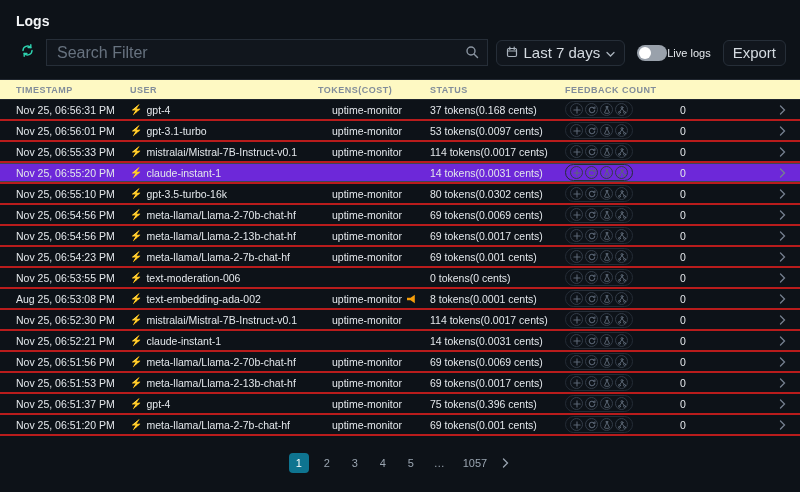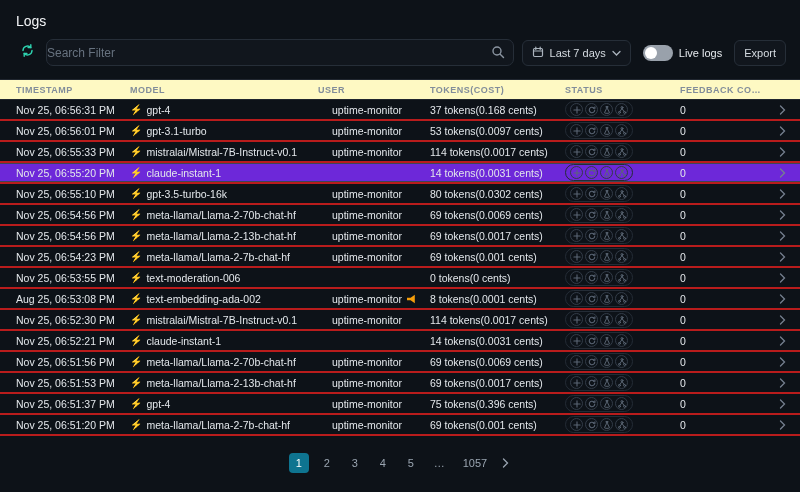--- a/index.html
+++ b/index.html
@@ -5,48 +5,48 @@
   * { box-sizing: border-box; }
   html,body { margin:0; padding:0; }
   body {
     width:800px; height:492px;
     background:#0d1218;
     color:#e6eaee;
     font-family:"Liberation Sans", sans-serif;
     overflow:hidden;
   }
   .page-title {
-    font-size:14px; font-weight:400; color:#f3f5f7;
+    font-size:14px; font-weight:700; color:#f3f5f7;
     padding:13px 16px 10px 16px;
   }
   
   .toolbar {
     display:flex; align-items:center; gap:8px;
     padding:0 14px 0 16px; margin-bottom:13px;
   }
   .icon-btn {
     width:22px; height:22px; display:flex; align-items:center; justify-content:center;
     cursor:pointer; flex:0 0 auto;
   }
   .search-wrap { position:relative; flex:1; }
   .search-wrap input {
     width:100%; height:27px;
-    background:#11161d; border:1px solid #262e38; border-radius:7px;
-    color:#dfe4e9; font-size:12px; padding:0 30px 0 0; outline:none;
+    background:#11161d; border:1px solid #262e38; border-radius:0;
+    color:#dfe4e9; font-size:16px; padding:0 30px 0 10px; outline:none;
     font-family:"Liberation Sans", sans-serif;
   }
   .search-wrap input::placeholder { color:#67727f; }
   .search-icon { position:absolute; right:9px; top:6px; }
   .tool-btn {
     height:26px; display:flex; align-items:center; gap:6px;
     padding:0 9px; background:#11161d;
     border:1px solid #262e38; border-radius:6px;
-    font-size:11px; color:#d5dbe1; cursor:pointer; flex:0 0 auto; white-space:nowrap;
-  }
-  .toggle-group { display:flex; align-items:center; gap:6px; margin:0 4px; flex:0 0 auto; }
+    font-size:15px; color:#d5dbe1; cursor:pointer; flex:0 0 auto; white-space:nowrap;
+  }
+  .toggle-group { display:flex; align-items:center; margin:0 4px; flex:0 0 auto; }
   .toggle {
     width:30px; height:16px; border-radius:999px; background:#99a1ab;
     position:relative; cursor:pointer;
   }
   .toggle-knob {
     position:absolute; left:2px; top:2px; width:12px; height:12px;
     border-radius:50%; background:#ffffff;
   }
   .toggle-label { font-size:11px; color:#e6eaee; }
   
@@ -145,21 +145,20 @@
       <span class="toggle-label">Live logs</span>
     </div>
     <div class="tool-btn">
       <span>Export</span>
     </div>
   </div>
 
   <div>
     <div class="thead-row">
       <div class="cell">TIMESTAMP</div>
-      <div class="cell">MODEL</div>
       <div class="cell">USER</div>
       <div class="cell">TOKENS(COST)</div>
       <div class="cell">STATUS</div>
       <div class="cell">FEEDBACK COUNT</div>
       <div class="cell"></div>
     </div>
     <div>
   <div class="row">
     <div class="cell">Nov 25, 06:56:31 PM</div>
     <div class="cell model-cell">

